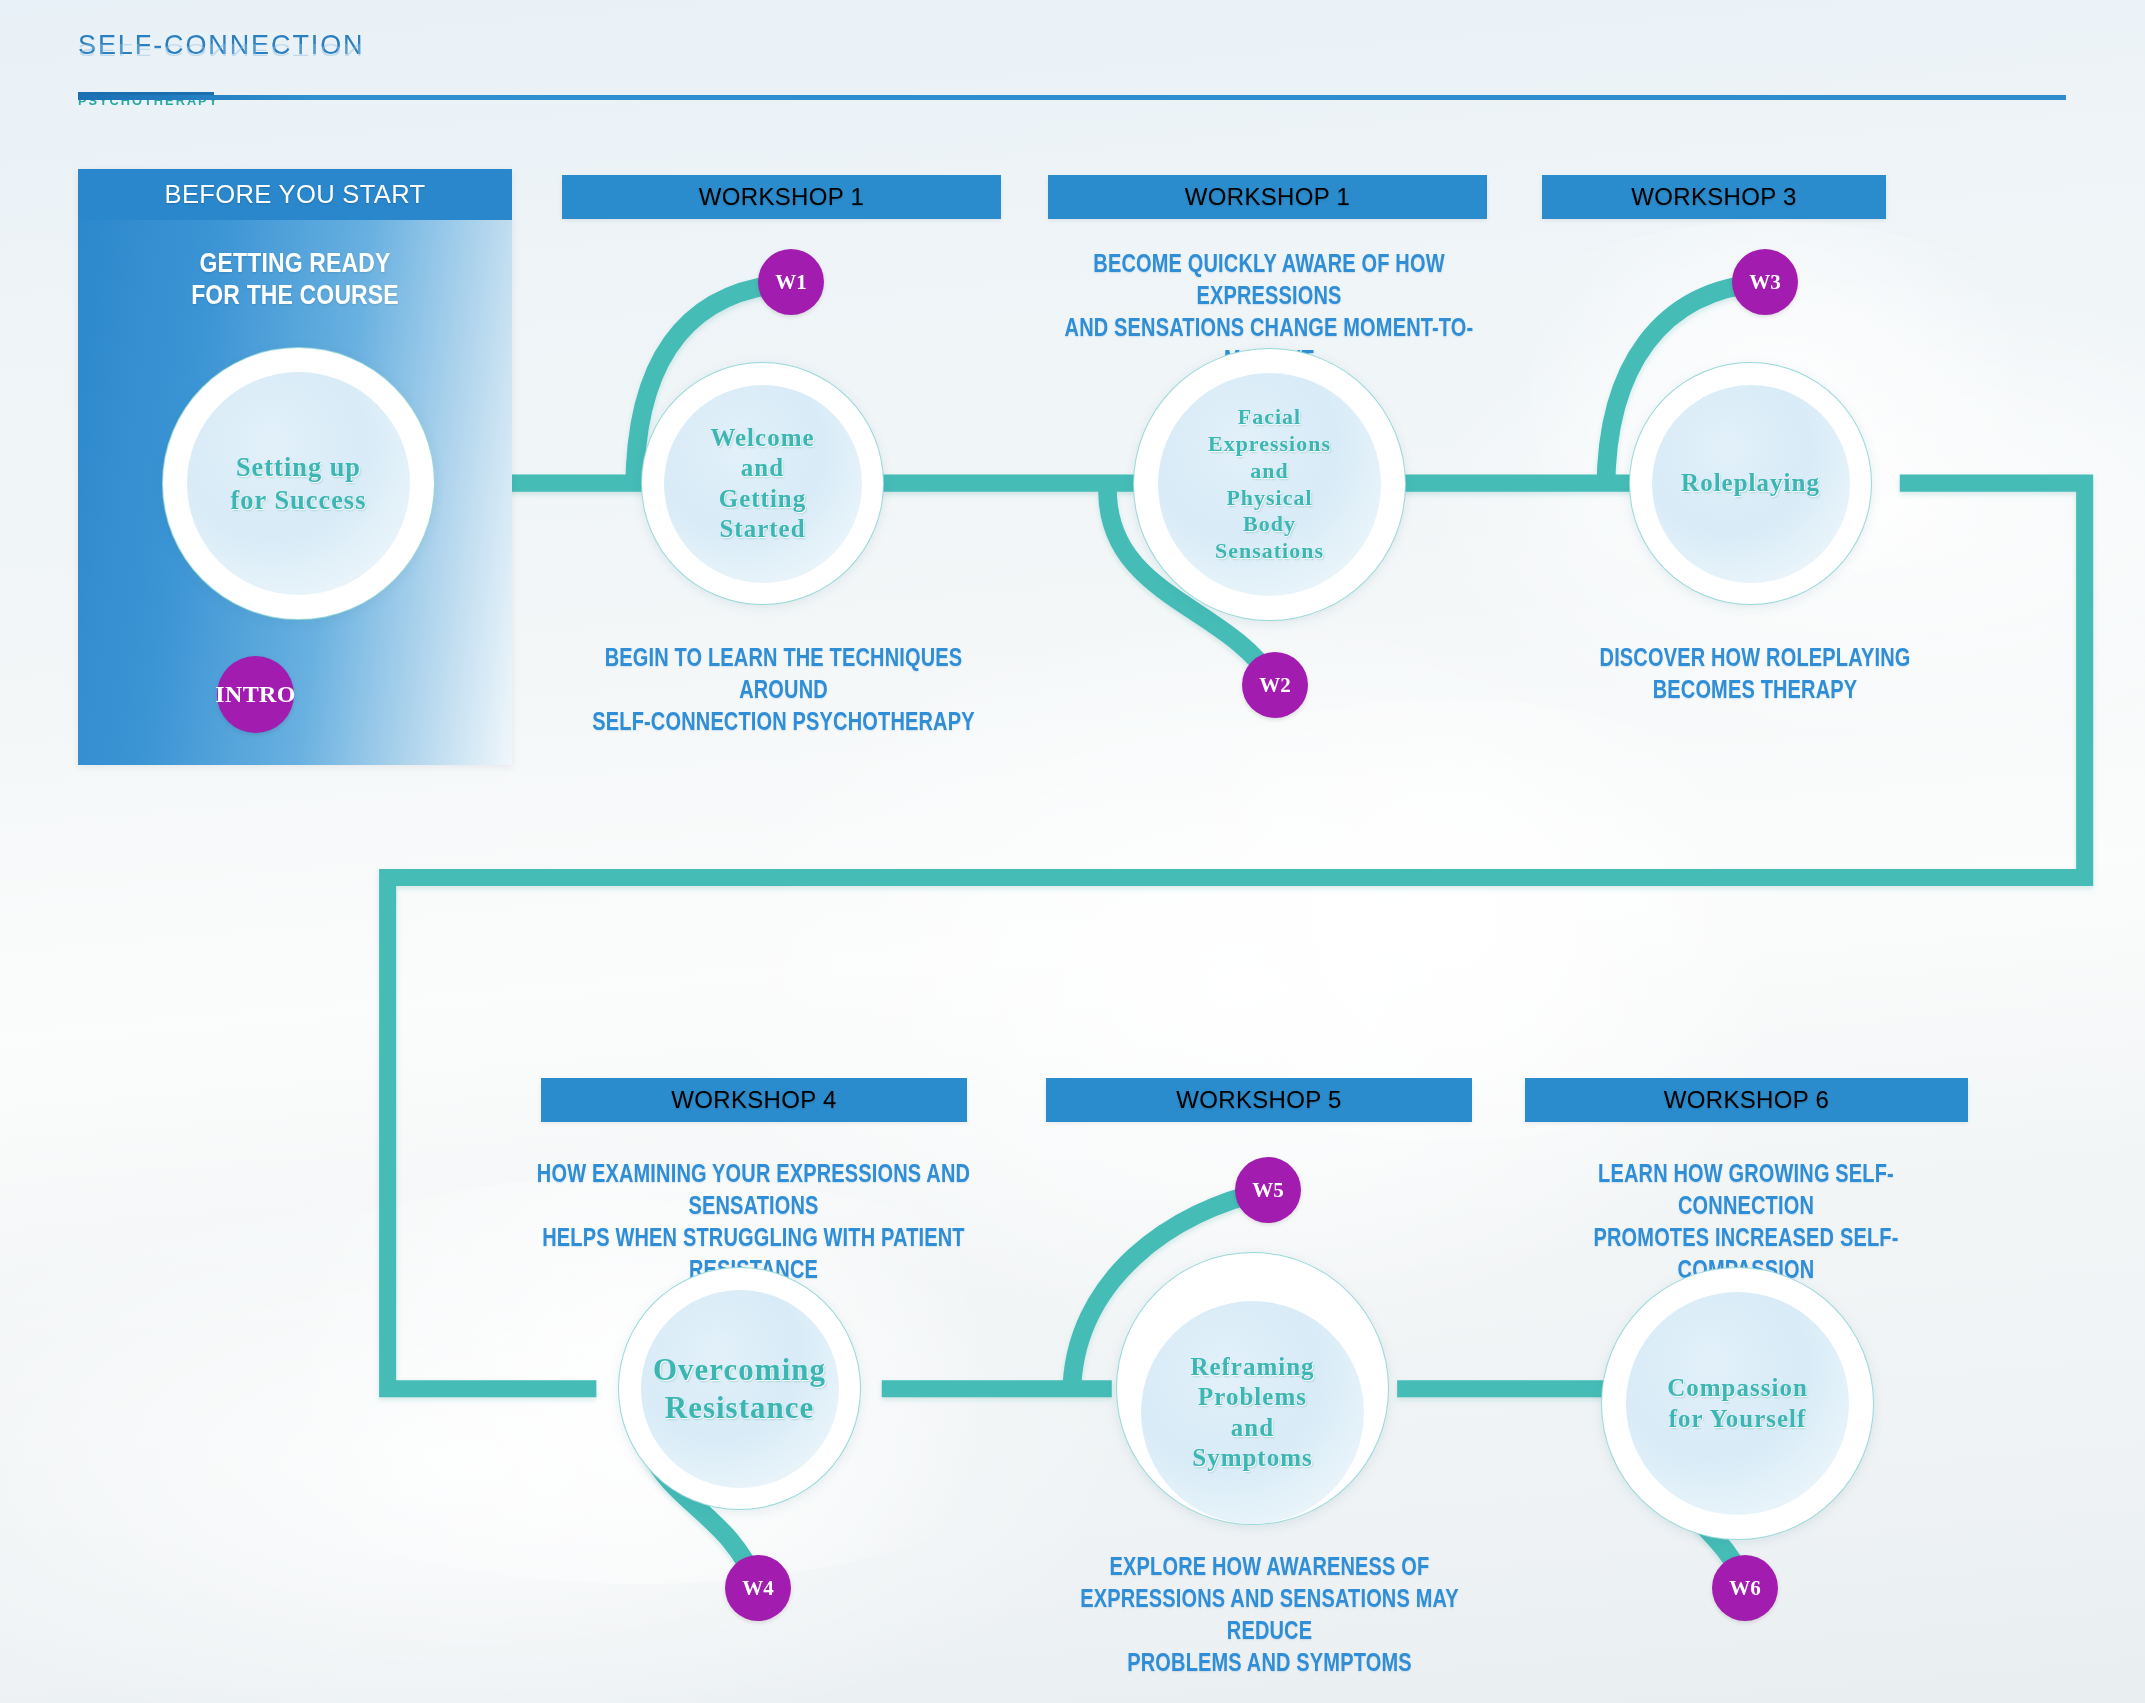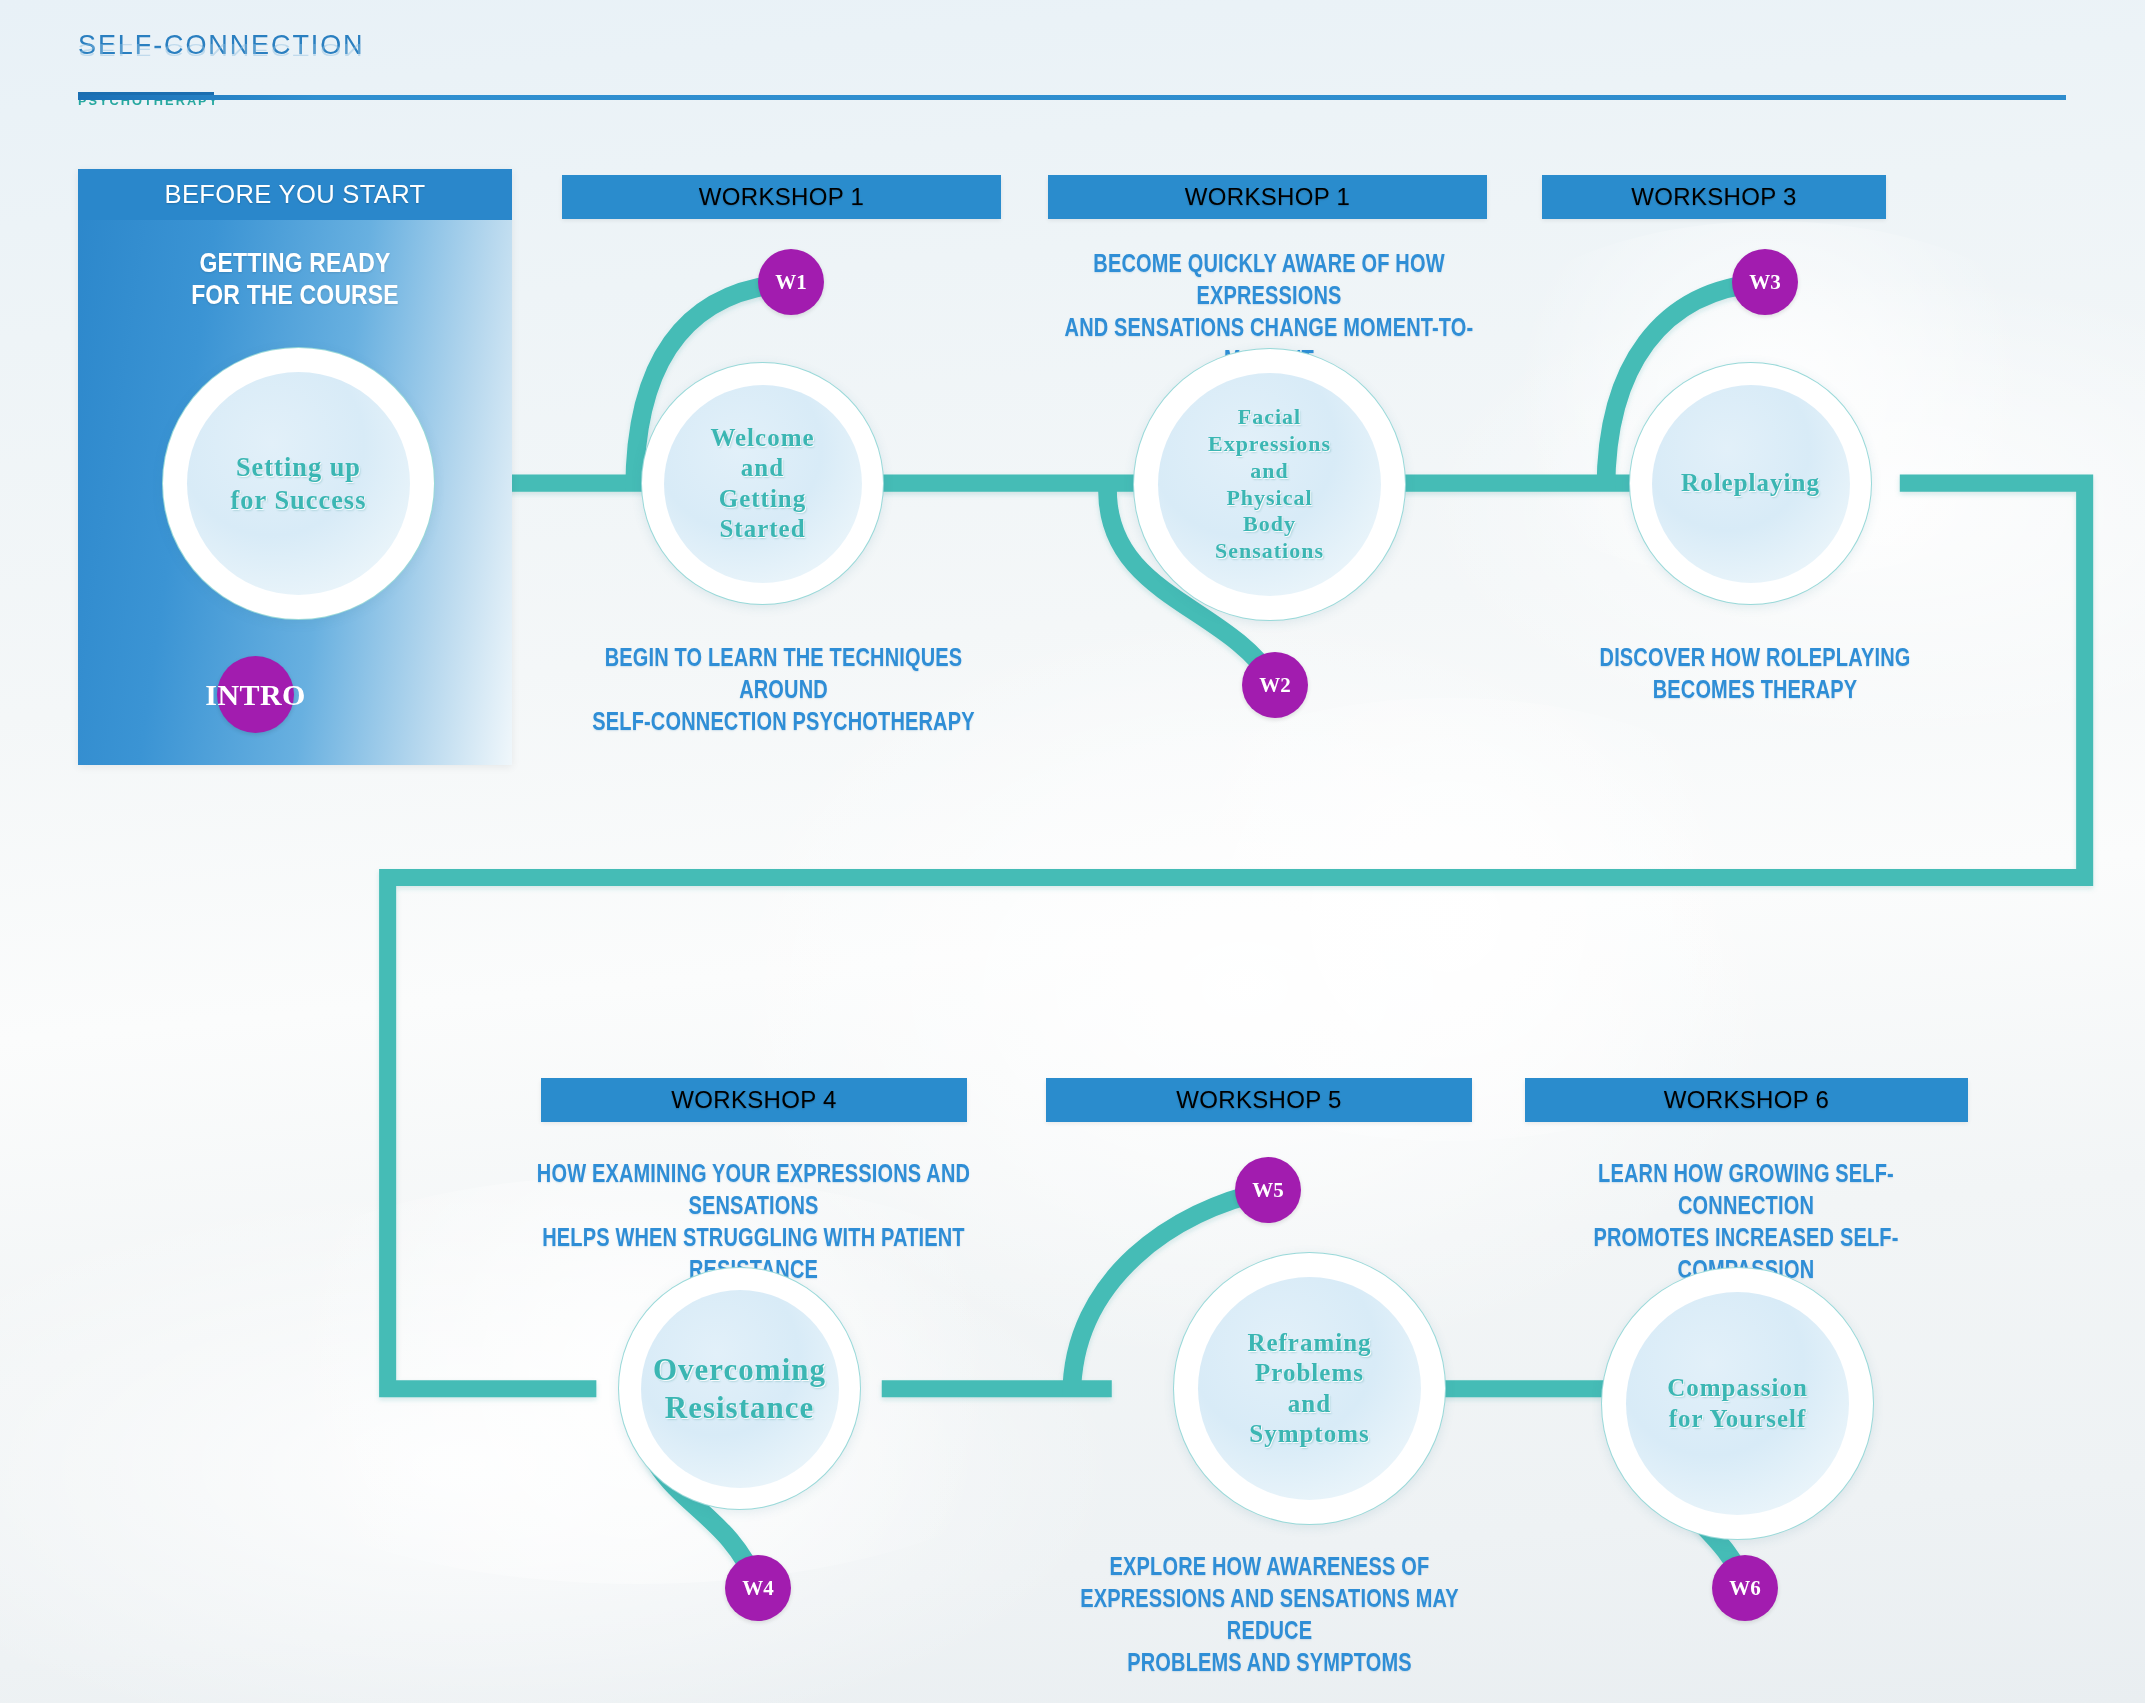--- a/index.html
+++ b/index.html
@@ -165,21 +165,21 @@
 <div id="before-header">BEFORE YOU START</div>
 <div id="before-sub" style="white-space:pre-line;">GETTING READY
 FOR THE COURSE</div>
 
 <div class="node" style="left:162px;top:347px;width:273px;height:273px;">
   <div class="inner" style="width:223px;height:223px;">
     <div class="ntxt" style="font-size:26.4px;white-space:pre-line;">Setting up
 for Success</div>
   </div>
 </div>
-<div class="badge" style="left:217px;top:656px;width:77px;height:77px;font-size:30px;letter-spacing:0.4px;align-items:center;">
+<div class="badge" style="left:217px;top:656px;width:77px;height:77px;font-size:24px;letter-spacing:0.4px;align-items:center;">
   <span>INTRO</span>
 </div>
 
 <div class="wbar" style="left:562px;top:175px;width:439px;">
   <span>WORKSHOP 1</span>
 </div>
 <div class="badge" style="left:758px;top:249px;width:66px;height:66px;font-size:21px;">
   <span>W1</span>
 </div>
 <div class="node" style="left:641px;top:362px;width:243px;height:243px;justify-content:center;">
@@ -240,21 +240,21 @@
 <div class="badge" style="left:725px;top:1555px;width:66px;height:66px;font-size:21px;">
   <span>W4</span>
 </div>
 
 <div class="wbar" style="left:1046px;top:1078px;width:426px;">
   <span>WORKSHOP 5</span>
 </div>
 <div class="badge" style="left:1235px;top:1157px;width:66px;height:66px;font-size:21px;">
   <span>W5</span>
 </div>
-<div class="node" style="left:1173px;top:1252px;width:273px;height:273px;">
+<div class="node" style="left:1116px;top:1252px;width:273px;height:273px;align-items:flex-end;">
   <div class="inner" style="width:223px;height:223px;">
     <div class="ntxt" style="font-size:25px;white-space:pre-line;">Reframing
 Problems
 and
 Symptoms</div>
   </div>
 </div>
 <div class="desc" style="left:1001px;top:1550px;width:537px;">EXPLORE HOW AWARENESS OF
 EXPRESSIONS AND SENSATIONS MAY REDUCE
 PROBLEMS AND SYMPTOMS</div>

